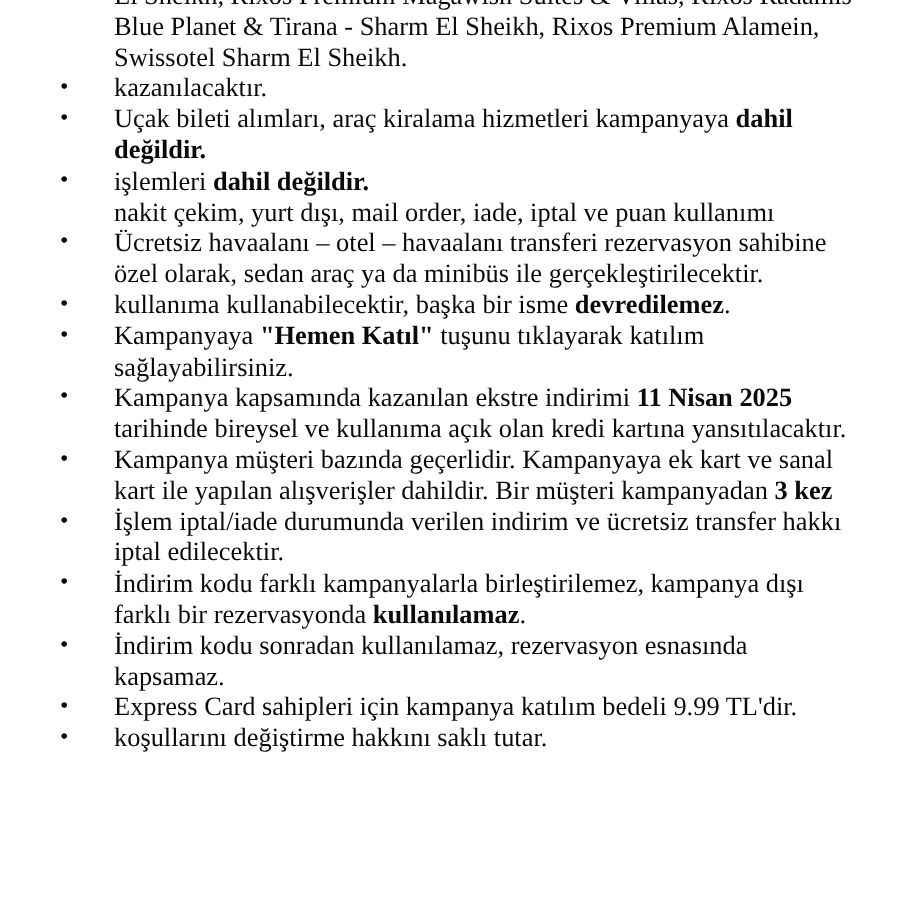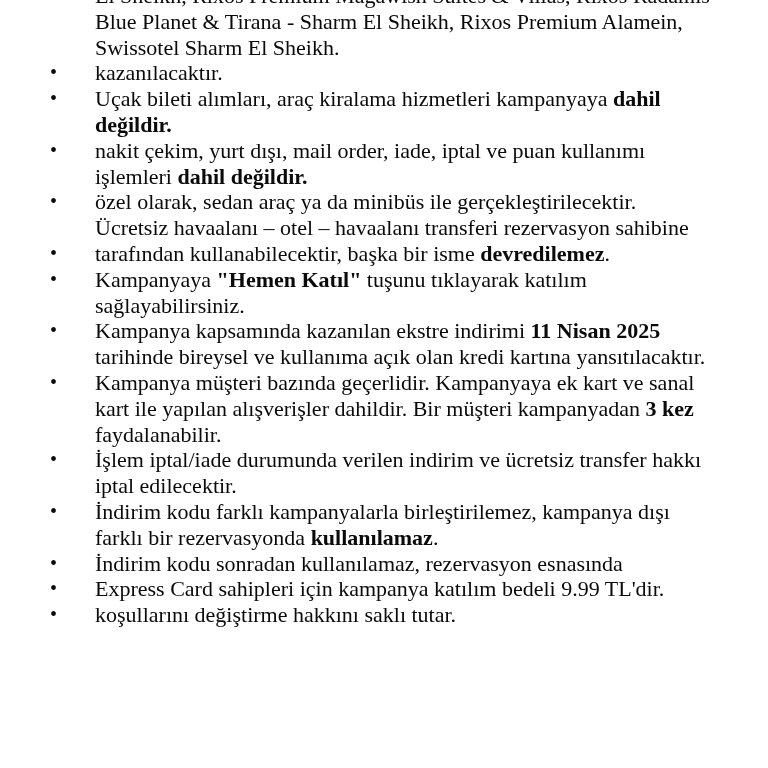--- a/index.html
+++ b/index.html
@@ -56,61 +56,61 @@
       <span class="bullet">•</span>
       <div class="line"><span>kazanılacaktır.</span></div>
     </div>
     <div class="item">
       <span class="bullet">•</span>
       <div class="line"><span>Uçak bileti alımları, araç kiralama hizmetleri kampanyaya </span><span class="b">dahil</span></div>
       <div class="line"><span class="b">değildir.</span></div>
     </div>
     <div class="item">
       <span class="bullet">•</span>
+      <div class="line"><span>işlemleri </span><span class="b">dahil değildir.</span></div>
       <div class="line"><span>nakit çekim, yurt dışı, mail order, iade, iptal ve puan kullanımı</span></div>
-      <div class="line"><span>işlemleri </span><span class="b">dahil değildir.</span></div>
     </div>
     <div class="item">
       <span class="bullet">•</span>
+      <div class="line"><span>Ücretsiz havaalanı – otel – havaalanı transferi rezervasyon sahibine</span></div>
       <div class="line"><span>özel olarak, sedan araç ya da minibüs ile gerçekleştirilecektir.</span></div>
-      <div class="line"><span>Ücretsiz havaalanı – otel – havaalanı transferi rezervasyon sahibine</span></div>
     </div>
     <div class="item">
       <span class="bullet">•</span>
-      <div class="line"><span>tarafından kullanabilecektir, başka bir isme </span><span class="b">devredilemez</span><span>.</span></div>
+      <div class="line"><span>kullanıma kullanabilecektir, başka bir isme </span><span class="b">devredilemez</span><span>.</span></div>
     </div>
     <div class="item">
       <span class="bullet">•</span>
       <div class="line"><span>Kampanyaya </span><span class="b">"Hemen Katıl"</span><span> tuşunu tıklayarak katılım</span></div>
       <div class="line"><span>sağlayabilirsiniz.</span></div>
     </div>
     <div class="item">
       <span class="bullet">•</span>
       <div class="line"><span>Kampanya kapsamında kazanılan ekstre indirimi </span><span class="b">11 Nisan 2025</span></div>
       <div class="line"><span>tarihinde bireysel ve kullanıma açık olan kredi kartına yansıtılacaktır.</span></div>
     </div>
     <div class="item">
       <span class="bullet">•</span>
       <div class="line"><span>Kampanya müşteri bazında geçerlidir. Kampanyaya ek kart ve sanal</span></div>
       <div class="line"><span>kart ile yapılan alışverişler dahildir. Bir müşteri kampanyadan </span><span class="b">3 kez</span></div>
-      <div class="line"><span>faydalanabilir.</span></div>
     </div>
     <div class="item">
       <span class="bullet">•</span>
       <div class="line"><span>İşlem iptal/iade durumunda verilen indirim ve ücretsiz transfer hakkı</span></div>
       <div class="line"><span>iptal edilecektir.</span></div>
     </div>
     <div class="item">
       <span class="bullet">•</span>
       <div class="line"><span>İndirim kodu farklı kampanyalarla birleştirilemez, kampanya dışı</span></div>
       <div class="line"><span>farklı bir rezervasyonda </span><span class="b">kullanılamaz</span><span>.</span></div>
     </div>
     <div class="item">
       <span class="bullet">•</span>
       <div class="line"><span>İndirim kodu sonradan kullanılamaz, rezervasyon esnasında</span></div>
+      <div class="line"><span>kapsamaz.</span></div>
     </div>
     <div class="item">
       <span class="bullet">•</span>
       <div class="line"><span>Express Card sahipleri için kampanya katılım bedeli 9.99 TL'dir.</span></div>
     </div>
     <div class="item">
       <span class="bullet">•</span>
       <div class="line"><span>koşullarını değiştirme hakkını saklı tutar.</span></div>
     </div>
   </div>

